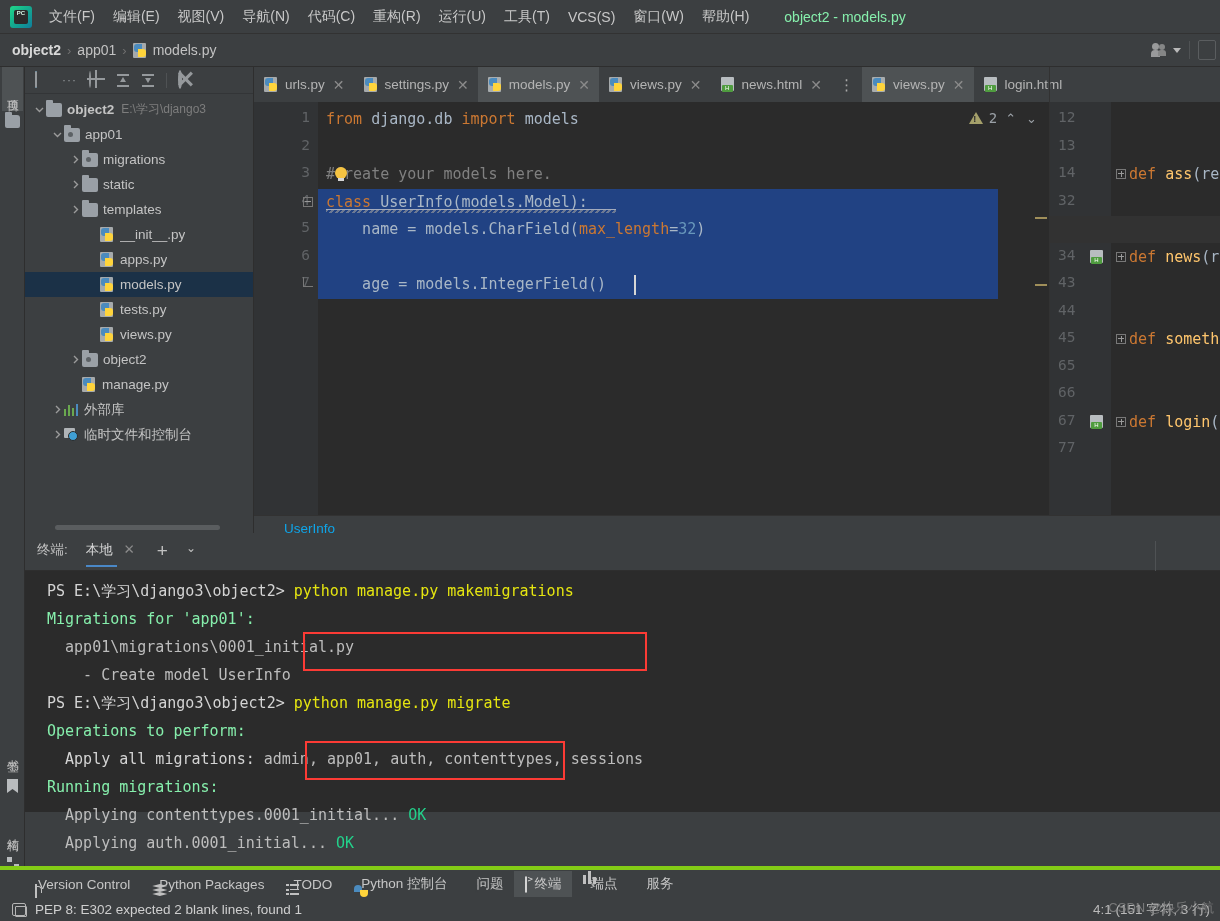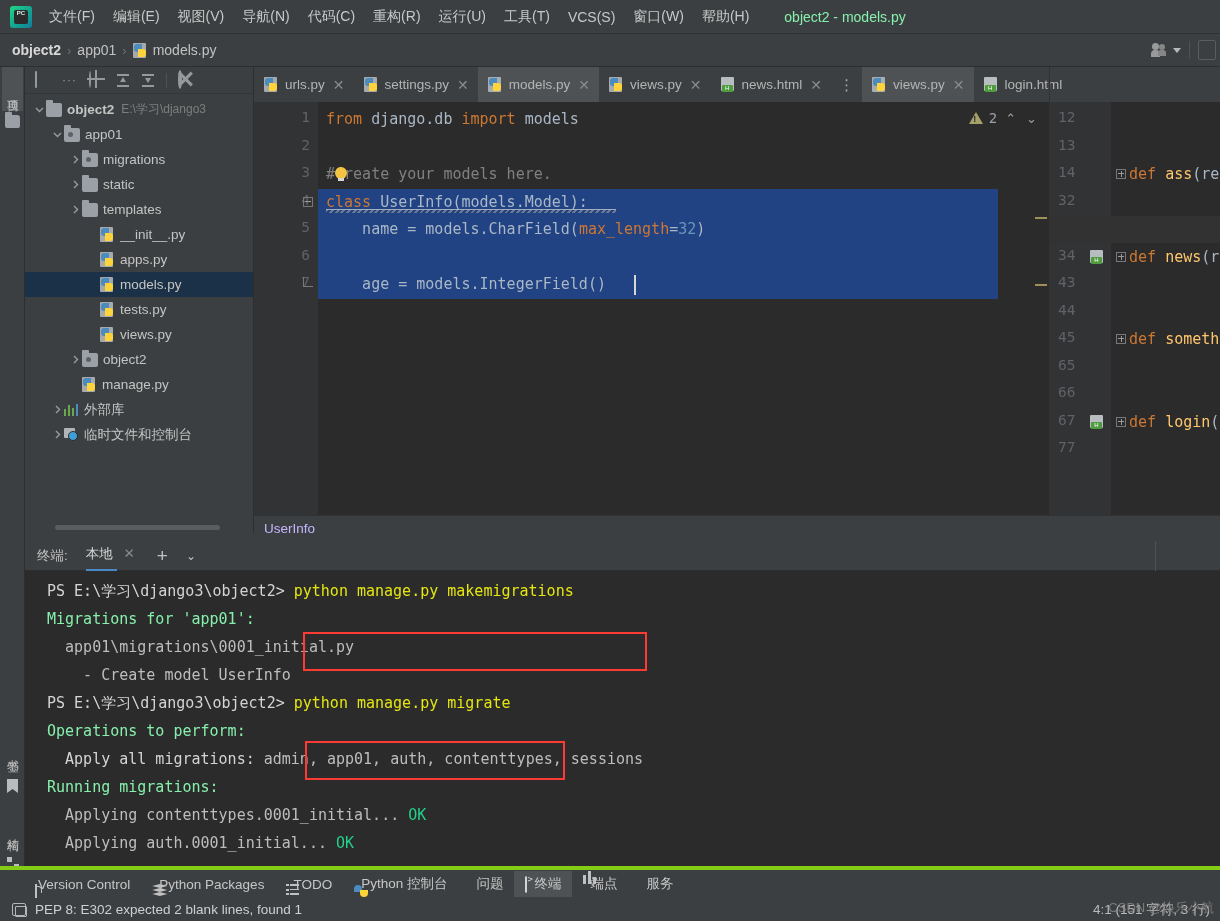--- a/index.html
+++ b/index.html
@@ -199,33 +199,33 @@
   .greenh{position:absolute;left:40px;width:15px;height:14px;}
   .greenh .sheet{position:absolute;left:0;top:0;width:13px;height:13px;background:#b8bdc0;border-radius:1px;}
   .greenh .h{position:absolute;left:1px;bottom:0;width:11px;height:7px;background:#4f9c3f;color:#fff;font-size:6px;line-height:7px;text-align:center;border-radius:1px;font-family:"Liberation Sans",sans-serif;}
   .fold-mark2{position:absolute;left:66px;width:11px;height:11px;}
   .fold-mark2 .bx{position:absolute;left:0;top:0;width:10px;height:10px;border:1px solid #787878;}
   .fold-mark2 .mn{position:absolute;left:2px;top:4px;width:6px;height:1px;background:#9a9a9a;}
   .fold-mark2 .pl{position:absolute;left:4.5px;top:2px;width:1px;height:6px;background:#9a9a9a;}
 
   
   .bcrumb { position:absolute; left:254px; top:515px; width:966px; height:26px; background:#3c3f41; display:flex; align-items:center; border-top:1px solid #323232;}
-  .bcrumb span{ margin-left:10px; font-size:13.5px; color:#c4b5fd; }
+  .bcrumb span{ margin-left:30px; font-size:13.5px; color:#0ea5e9; }
 
   
   .term-panel { position:absolute; left:25px; top:541px; width:1195px; height:325px; background:#3c3f41; }
-  .term-head { height:30px; display:flex; align-items:center; background:#3c3f41; border-bottom:1px solid #2e2e2e; position:relative;}
+  .term-head { height:30px; display:flex; align-items:flex-start; background:#3c3f41; border-bottom:1px solid #2e2e2e; position:relative;}
   .term-title{ margin-left:12px; font-size:13.5px; color:#c0c0c0; }
   .term-tab{ margin-left:18px; font-size:13.5px; color:#d6d6d6; position:relative; padding-bottom:4px;}
   .term-tab .x{ margin-left:7px; color:#8b8b8b; }
   .term-tab:after{content:"";position:absolute;left:0;right:18px;bottom:-4px;height:2px;background:#4a88c7;}
   .term-plus{ margin-left:22px; font-size:19px; color:#c0c0c0; line-height:1; }
   .term-caret{ margin-left:18px; color:#c0c0c0; font-size:12px; }
   .term-sep{position:absolute;left:1130px;top:0;width:1px;height:30px;background:#4f5254;}
-  .term-body { position:absolute; left:0; top:30px; width:1195px; height:295px; background:#2b2b2b;
+  .term-body { position:absolute; left:0; top:30px; width:1195px; height:241px; background:#2b2b2b;
     font-family:"DejaVu Sans Mono","Liberation Mono",monospace; font-size:15px; line-height:28px; white-space:pre; padding:6px 0 0 22px;}
   .t-white{color:#d4d4d4;} .t-cyan{color:#86efac;} .t-yellow{color:#e5e510;}
   .t-gray{color:#bdbdbd;} .t-green{color:#23d18b;}
   .hlbox{ position:absolute; border:2px solid #fc3b35; }
 
   
   .toolbar-bot { position:absolute; left:0; top:866px; width:1220px; height:32px; background:#3c3f41;
     display:flex; align-items:center; border-top:4px solid #84cc16;}
   .tw { display:flex; align-items:center; gap:7px; padding:4px 11px; font-size:13.5px; color:#c6c6c6; }
   .tw.sel{ background:#4e5254; }

